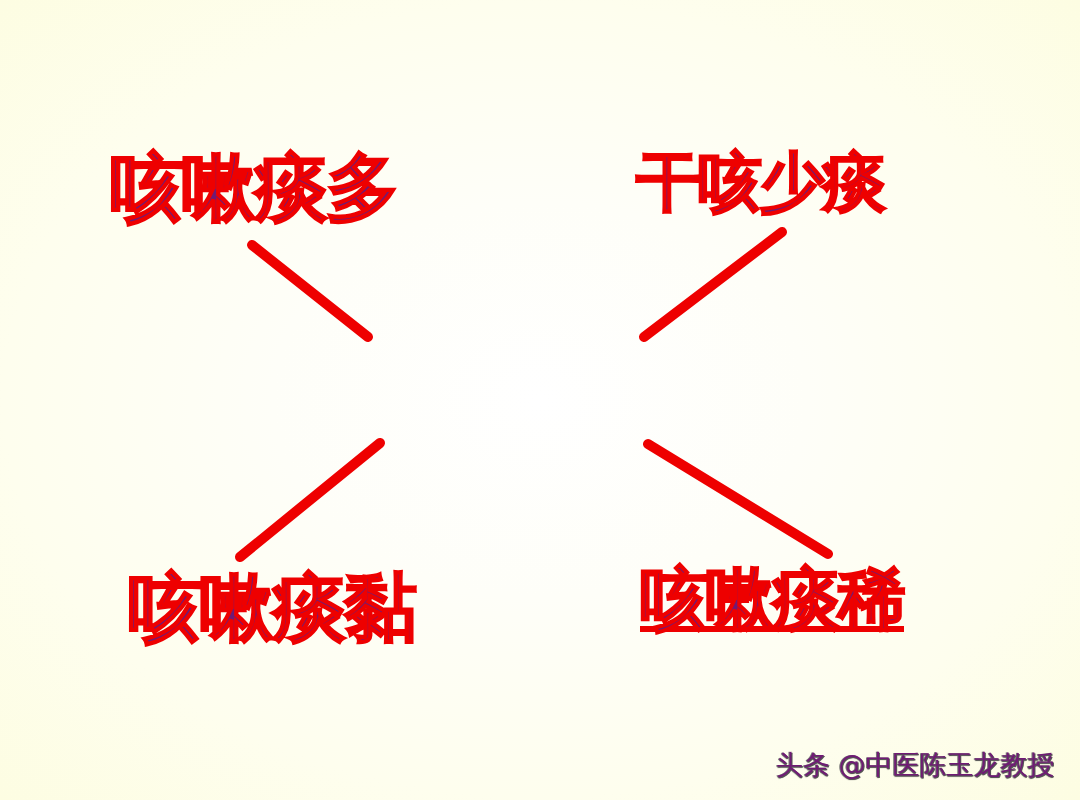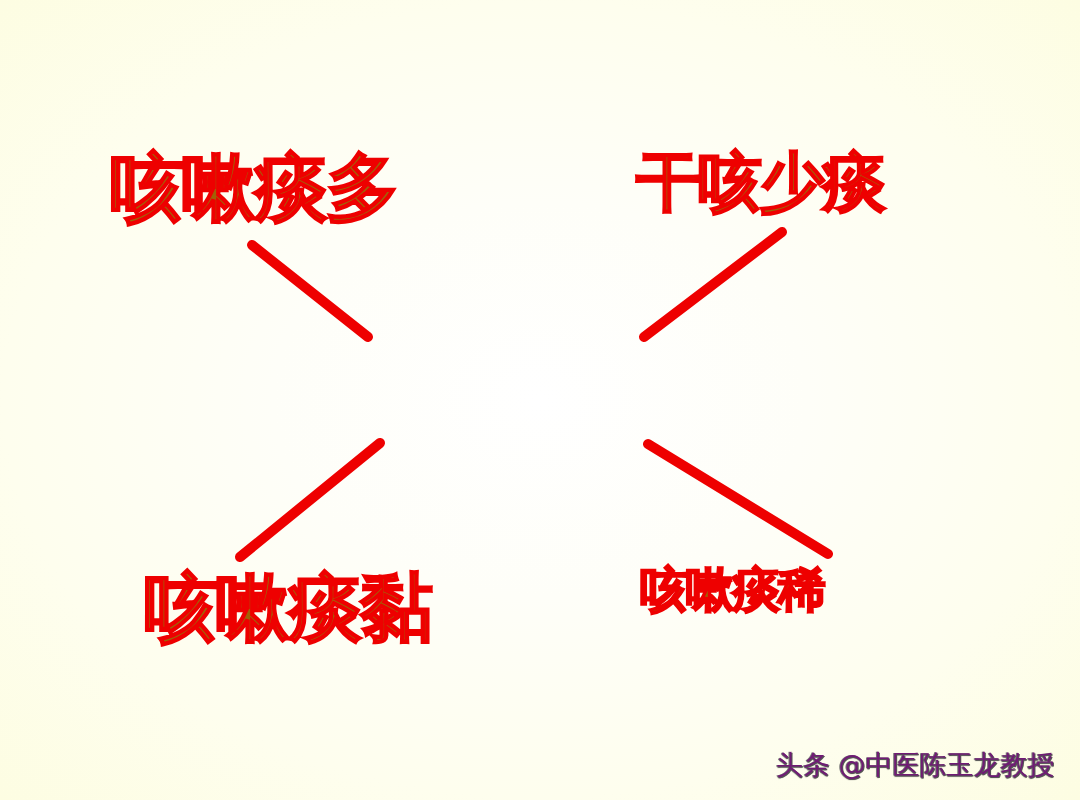--- a/index.html
+++ b/index.html
@@ -21,38 +21,38 @@
       height: 800px;
     }
     .connectors {
       position: absolute;
       left: 0; top: 0;
       width: 1080px;
       height: 800px;
     }
     .label {
       position: absolute;
-      color: #a16207;
+      color: #701a75;
       font-weight: bold;
       white-space: nowrap;
       line-height: 1;
       letter-spacing: -2px;
       -webkit-text-stroke: 2px #ee0000;
     }
     .center-label {
       left: 392px;
       top: 335px;
       font-size: 118px;
       letter-spacing: -4px;
       -webkit-text-stroke: 3px #ee0000;
     }
     .label-tl { left: 110px; top: 150px; font-size: 74px; }
     .label-tr { left: 636px; top: 150px; font-size: 64px; }
-    .label-bl { left: 128px; top: 570px; font-size: 74px; margin-left: 16px; }
-    .label-br { left: 640px; top: 565px; font-size: 48px; }
+    .label-bl { left: 128px; top: 570px; font-size: 74px; }
+    .label-br { left: 640px; top: 565px; font-size: 68px; text-decoration: underline; }
     .watermark {
       position: absolute;
       left: 776px;
       top: 747px;
       font-size: 27px;
       color: #701a75;
       text-shadow: 1px 1px 0 #555, -1px 0 0 #777, 0 1px 1px #444;
       white-space: nowrap;
       font-family: "DejaVu Sans", sans-serif;
       letter-spacing: 0px;

